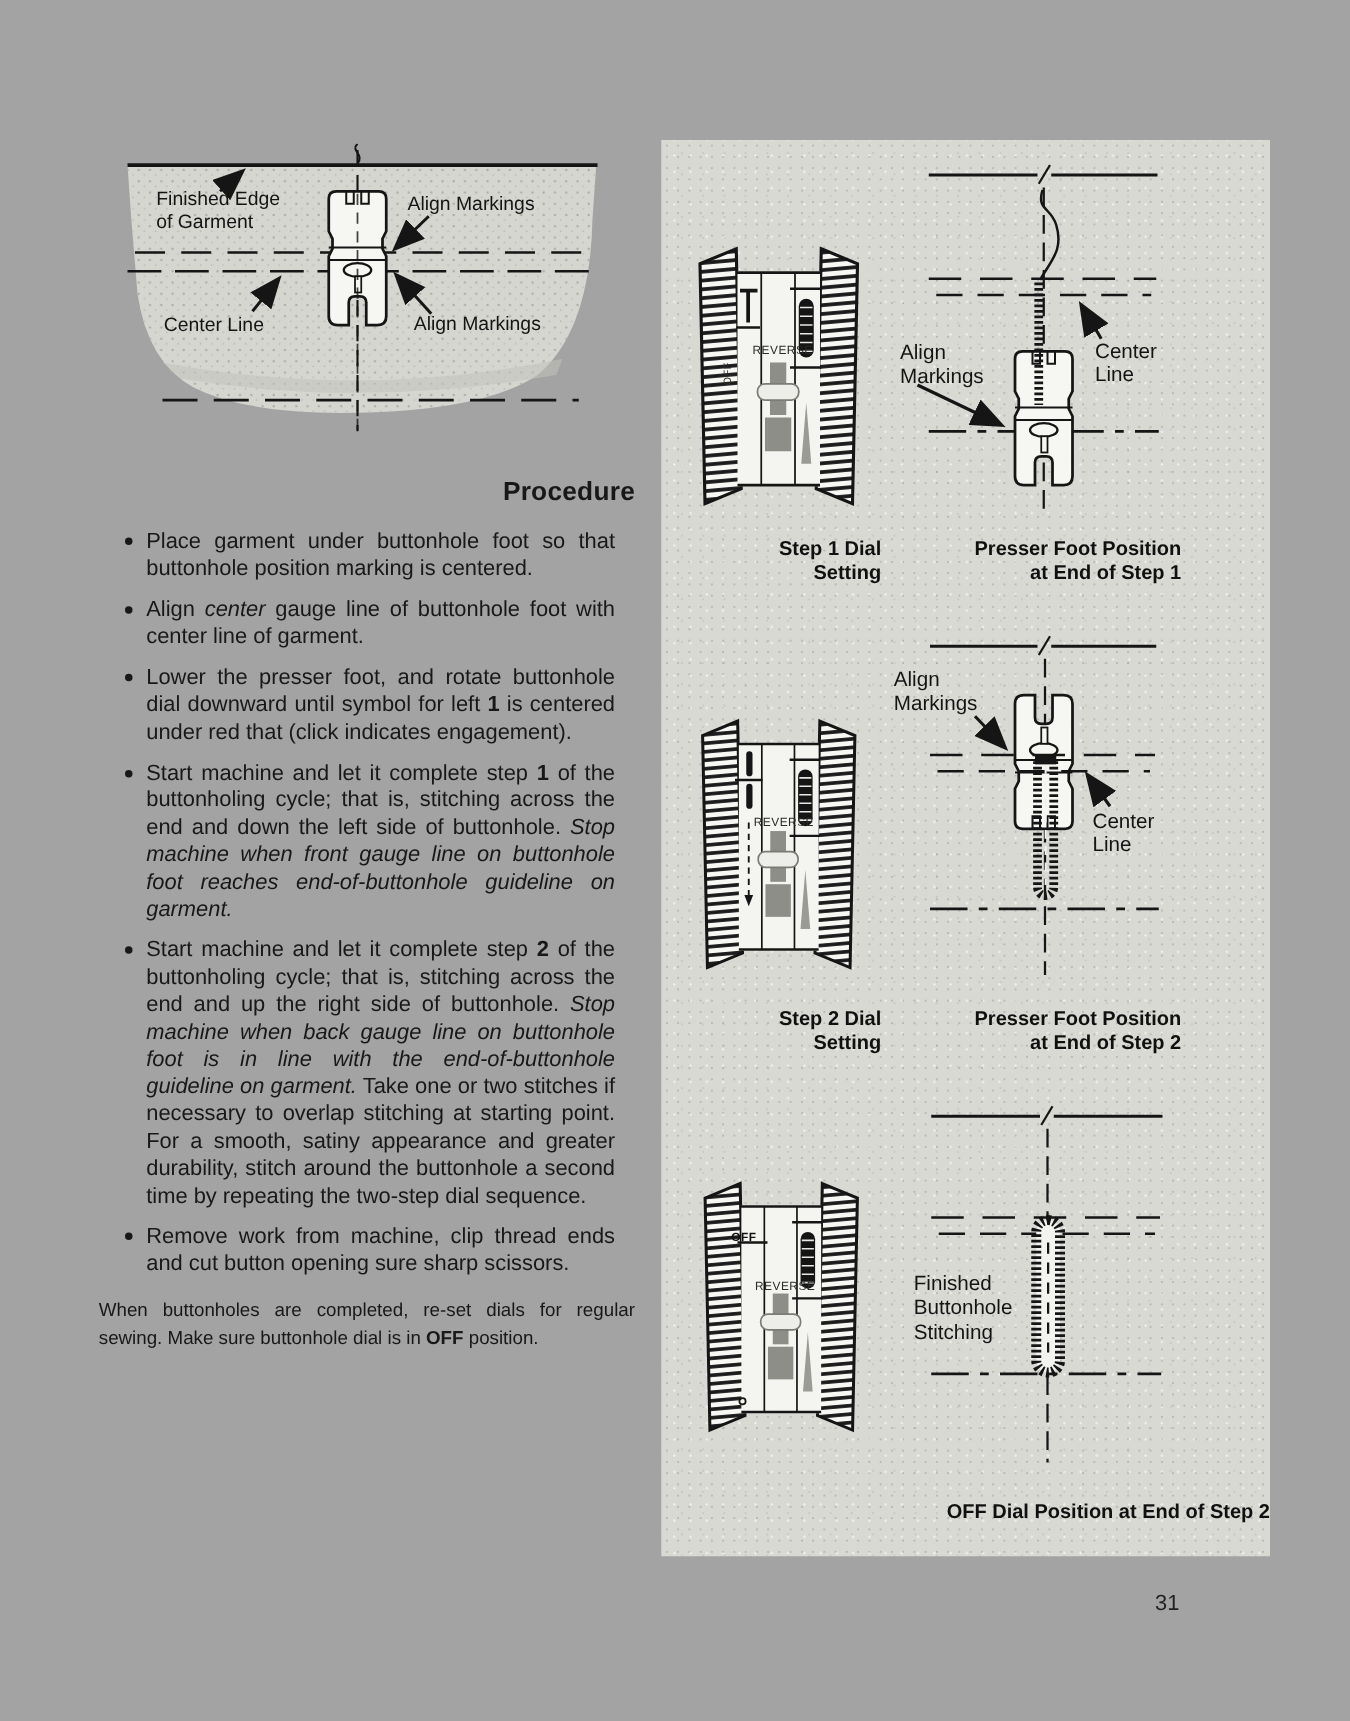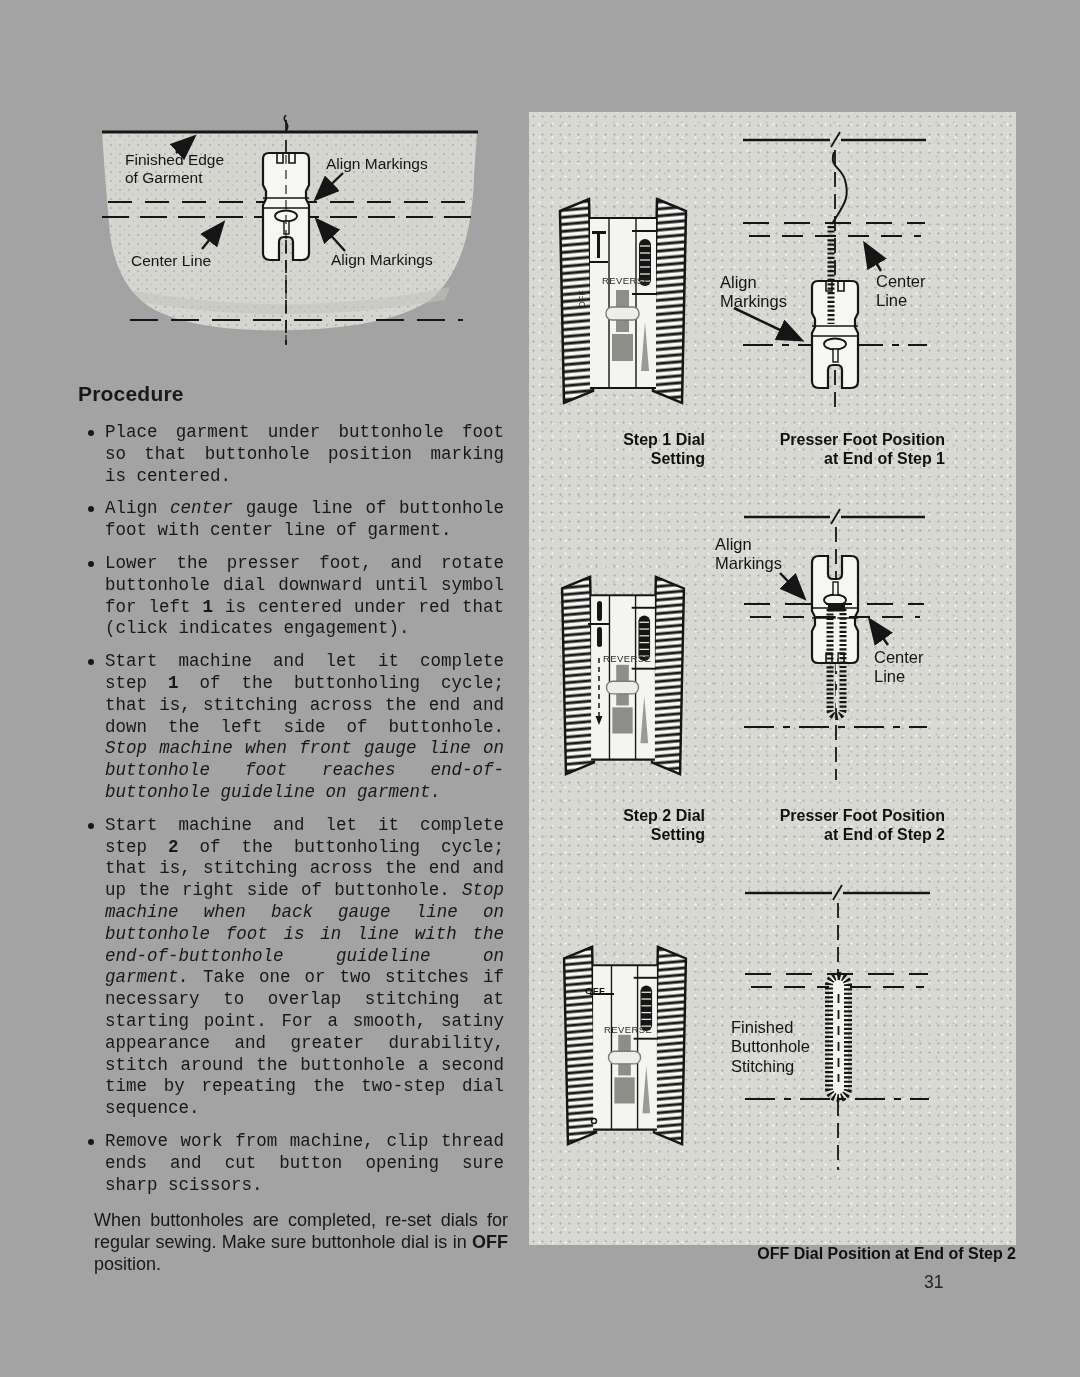--- a/index.html
+++ b/index.html
@@ -4,31 +4,31 @@
 <style>
   html,body{margin:0;padding:0;background:#ffffff;}
   #page{
     position:relative;width:1080px;height:1377px;background:#a3a3a3;
     font-family:"Liberation Sans","DejaVu Sans",sans-serif;color:#181818;
     overflow:hidden;
     padding-left:48px;
   }
   
   #procedure-col{position:absolute;left:78px;top:382px;width:430px;}
-  #procedure-heading{font-size:21px;font-weight:bold;margin:0 0 16px 0;letter-spacing:.2px;}
-  #procedure-list{list-style:none;margin:4px;padding:0;font-family:Liberation Mono, monospace;}
+  #procedure-heading{font-size:21px;font-weight:bold;margin:0 0 16px 0;letter-spacing:.2px;text-align:right;}
+  #procedure-list{list-style:none;margin:16px;padding:0;}
   #procedure-list li{
     position:relative;padding-left:23px;margin-bottom:11px;
     font-size:17.5px;line-height:21.8px;text-align:justify;
   }
   #procedure-list li::before{
     content:"";position:absolute;left:6px;top:8px;width:6px;height:6px;
     border-radius:50%;background:#181818;
   }
-  #closing-para{margin:14px 0 0 16px;font-size:18px;line-height:21.8px;text-align:justify;}
+  #closing-para{margin:14px 0 0 1px;font-size:15px;line-height:21.8px;text-align:justify;}
   
   #starting-illo{position:absolute;left:100px;top:115px;width:380px;height:262px;}
   .lbl{position:absolute;font-size:15.5px;line-height:1.16;white-space:pre-line;color:#141414;}
   .cap{position:absolute;font-size:15.5px;font-weight:bold;line-height:1.2;
        white-space:pre-line;text-align:center;color:#111;}
   
   #right-panel{
     position:absolute;left:529px;top:112px;width:487px;height:1133px;
     background-color:#d9d9d4;
     background-image:
@@ -211,17 +211,17 @@
     <div class="panel-cap" style="left:16px;top:694px;width:160px;">Step 2 Dial
 Setting</div>
     <div class="panel-cap" style="left:204px;top:694px;width:212px;">Presser Foot Position
 at End of Step 2</div>
 
     <div class="panel-lbl" style="left:202px;top:906px;">Finished
 Buttonhole
 Stitching</div>
     <div class="dial-txt" style="left:75px;top:912px;">REVERSE</div>
     <div class="dial-txt off-bold" style="left:56px;top:873px;">OFF</div>
-    <div class="panel-cap" style="left:0;top:1132px;width:487px;">OFF Dial Position at End of Step 2</div>
+    <div class="panel-cap" style="left:0;top:1088px;width:487px;">OFF Dial Position at End of Step 2</div>
   </div>
 
   <div id="page-number">31</div>
 </div>
 
 </body></html>

